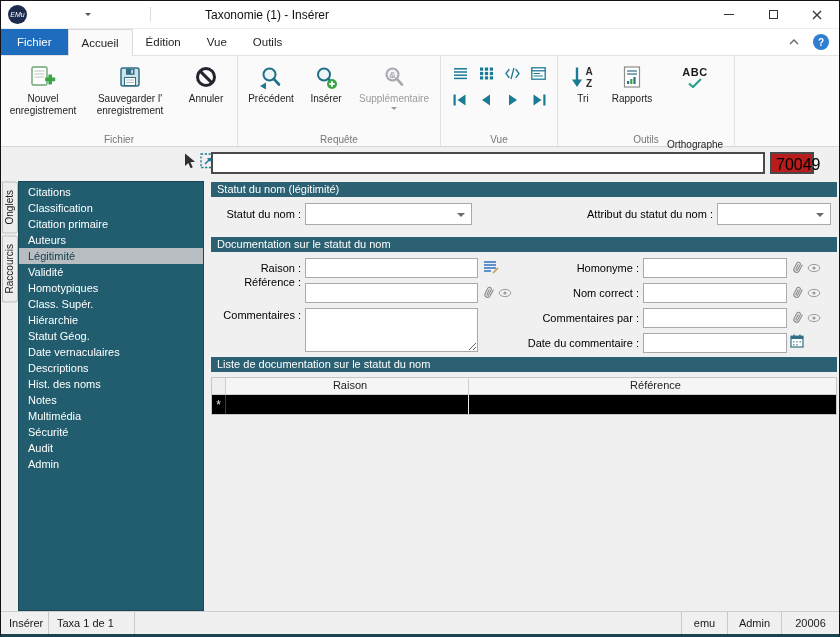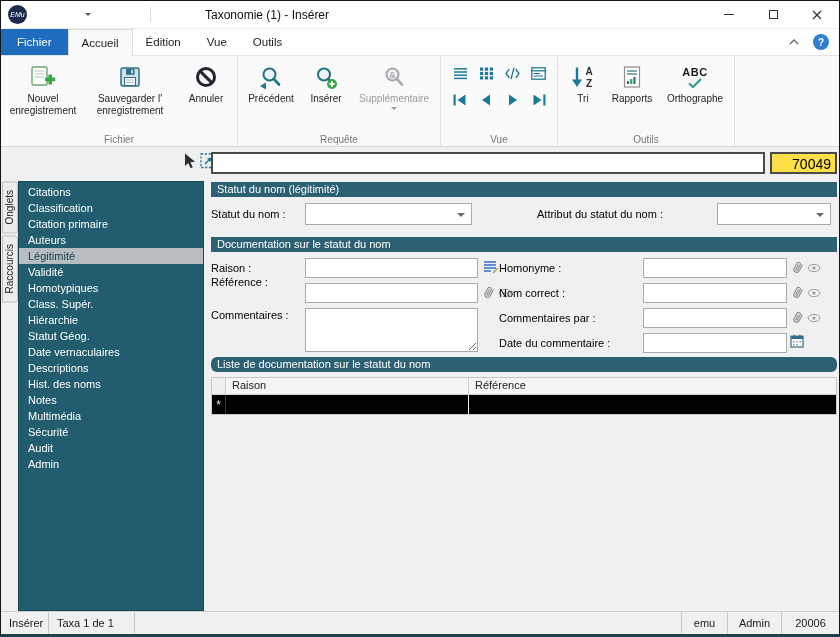--- a/index.html
+++ b/index.html
@@ -39,50 +39,50 @@
   
   .ribbon { position:absolute; left:0; top:55px; right:0; height:91px; background:#fafafa;
             border-bottom:1px solid #d7d7d7; display:flex; }
   .rg { position:relative; border-right:1px solid #e2e2e2; padding:2px 3px 15px; display:flex; align-items:flex-start; }
   .rg-label { position:absolute; bottom:1px; left:0; right:0; text-align:center; font-size:10px; color:#767676; }
   .rb { display:flex; flex-direction:column; align-items:center; padding-top:3px; }
   .rb .ic { height:32px; display:flex; align-items:center; justify-content:center; }
   .rb .lb { font-size:10px; line-height:1.2; text-align:center; color:#1e1e1e; }
   .rb.disabled .lb { color:#9b9b9b; }
   .w78{width:78px;justify-content:flex-end;} .w96{width:96px;} .w56{width:56px;} .w60{width:60px;} .w50{width:50px;} .w86{width:86px;}
-  .w44{width:44px;} .w54{width:54px;} .w72{width:72px;}
+  .w44{width:44px;} .w54{width:54px;} .w72{width:72px;gap:46px;}
   .vgrp-inner { display:flex; flex-direction:column; gap:11px; padding:8px 7px 0; }
   .view-row, .nav-row { display:flex; gap:8px; }
   .vbtn, .nbtn { width:18px; height:15px; display:flex; align-items:center; justify-content:center; }
   .dd-caret { width:0; height:0; border:3.5px solid transparent; border-top-color:#9a9a9a; margin-top:2px; }
   .spell { display:flex; flex-direction:column; align-items:center; line-height:1; }
   .spell .abc { font-size:11px; font-weight:bold; color:#1a1a1a; letter-spacing:0.5px; }
 
   
   .pre-icons { position:absolute; left:181px; top:152px; display:flex; gap:4px; align-items:center; }
   .summary-box { position:absolute; left:210px; top:151px; width:554px; height:22px;
                  background:#fff; border:2px solid #4a4a4a; }
-  .irn-box { position:absolute; left:769px; top:151px; width:67px; height:22px; background:#fde047;
-             border:2px solid #4a4a4a; font-size:14px; color:#000; text-align:right; padding:2px 4px; }
+  .irn-box { position:absolute; left:769px; top:151px; width:44px; height:22px; background:#b91c1c;
+             border:2px solid #4a4a4a; font-size:16px; color:#000; text-align:right; padding:2px 4px; }
 
   
   .vtabs { position:absolute; left:1px; top:180px; width:16px; display:flex; flex-direction:column; gap:2px; }
   .vtab { background:#ededed; border:1px solid #bdbdbd; border-radius:3px 0 0 3px;
           writing-mode:vertical-rl; transform:rotate(180deg); font-size:10px; color:#222;
           padding:8px 1px; text-align:center; }
   .sidebar { position:absolute; left:17px; top:180px; width:186px; height:430px;
              background:#215d6e; border:1px solid #174856; padding-top:2px; }
   .s-item { height:16px; line-height:16px; padding-left:9px; font-size:11px; color:#fff; white-space:nowrap; }
   .s-item.selected { background:#b8bdc1; color:#14404f; }
 
   
   .sec-h { position:absolute; left:210px; width:626px; height:15px; background:#2b6172;
            color:#fff; font-size:11px; line-height:15px; padding-left:6px; }
-  #sh1 { top:181px; } #sh2 { top:236px; } #sh3 { top:356px;border-radius:6px; }
-  .f-label { position:absolute; font-size:11px; color:#000; text-align:left; line-height:20px; }
+  #sh1 { top:181px; } #sh2 { top:236px; } #sh3 { top:356px; }
+  .f-label { position:absolute; font-size:11px; color:#000; text-align:right; line-height:20px; }
   .f-input { position:absolute; height:20px; background:#fff; border:1px solid #a9a9a9; }
   .f-combo { position:absolute; height:22px; background:#fff; border:1px solid #a9a9a9; }
   .f-combo::after { content:""; position:absolute; right:6px; top:9px;
                     border:4px solid transparent; border-top-color:#6b6b6b; }
   .f-ta { position:absolute; background:#fff; border:1px solid #a9a9a9; }
   .f-ico { position:absolute; display:flex; align-items:center; justify-content:center; }
 
   .lab-statut {left:210px; top:203px; width:90px;}
   .cmb-statut {left:304px; top:202px; width:167px;}
   .lab-attribut {left:536px; top:203px; width:176px;}
@@ -108,21 +108,21 @@
   .inp-compar {left:642px; top:307px; width:144px;}
   .ico-clip-cp {left:790px; top:309px;}
   .ico-eye-cp {left:806px; top:312px;}
   .lab-date {left:498px; top:332px; width:140px;}
   .inp-date {left:642px; top:332px; width:144px;}
   .ico-cal {left:789px; top:333px;}
 
   
   .tbl { position:absolute; left:210px; top:376px; width:626px; border:1px solid #c6c6c6; background:#fdfdfd; }
   .tbl-head { display:flex; height:17px; background:#f5f5f5; border-bottom:1px solid #cfcfcf;
-              font-size:11px; color:#222; }
+              font-size:11px; color:#222;text-align:center; }
   .th-sel { width:14px; border-right:1px solid #cfcfcf; background:#efefef; }
   .th-raison { width:243px; border-right:1px solid #cfcfcf; padding:1px 0 0 6px; }
   .th-ref { flex:1; padding:1px 0 0 6px; }
   .tbl-row { display:flex; height:19px; background:#000; }
   .td-sel { width:14px; background:#000; color:#e6e6e6; font-size:12px; display:flex;
             align-items:center; justify-content:center; border-right:1px solid #3c3c3c; }
   .td-raison { width:243px; border-right:1px solid #e8e8e8; }
   .td-ref { flex:1; }
 
   

